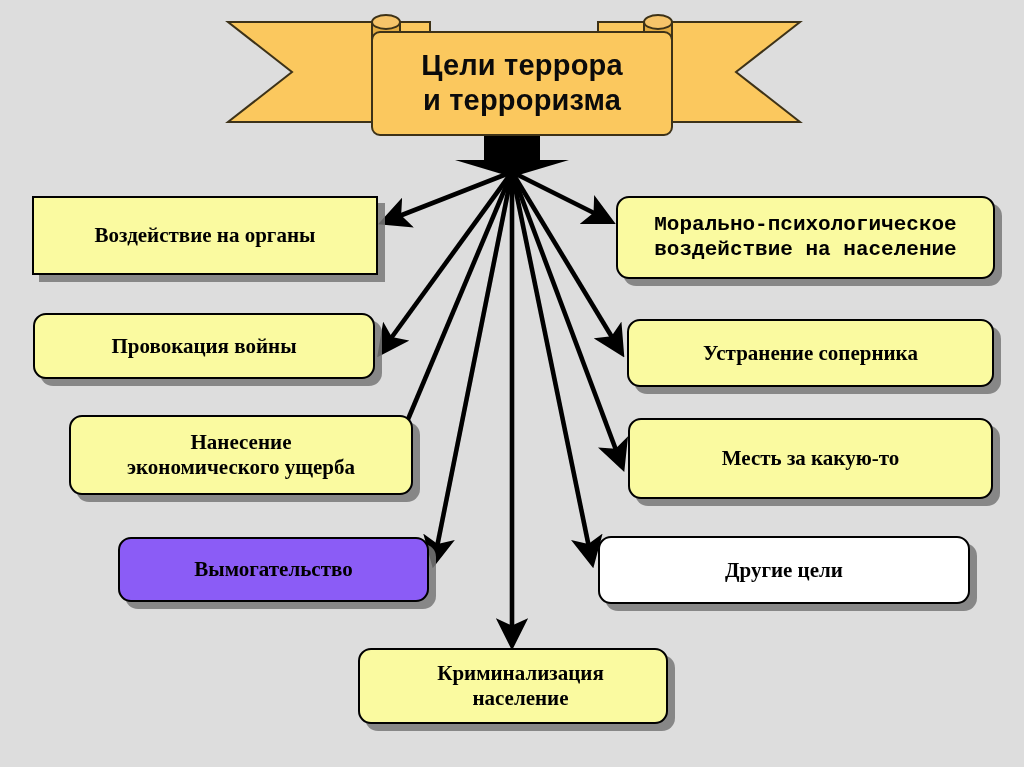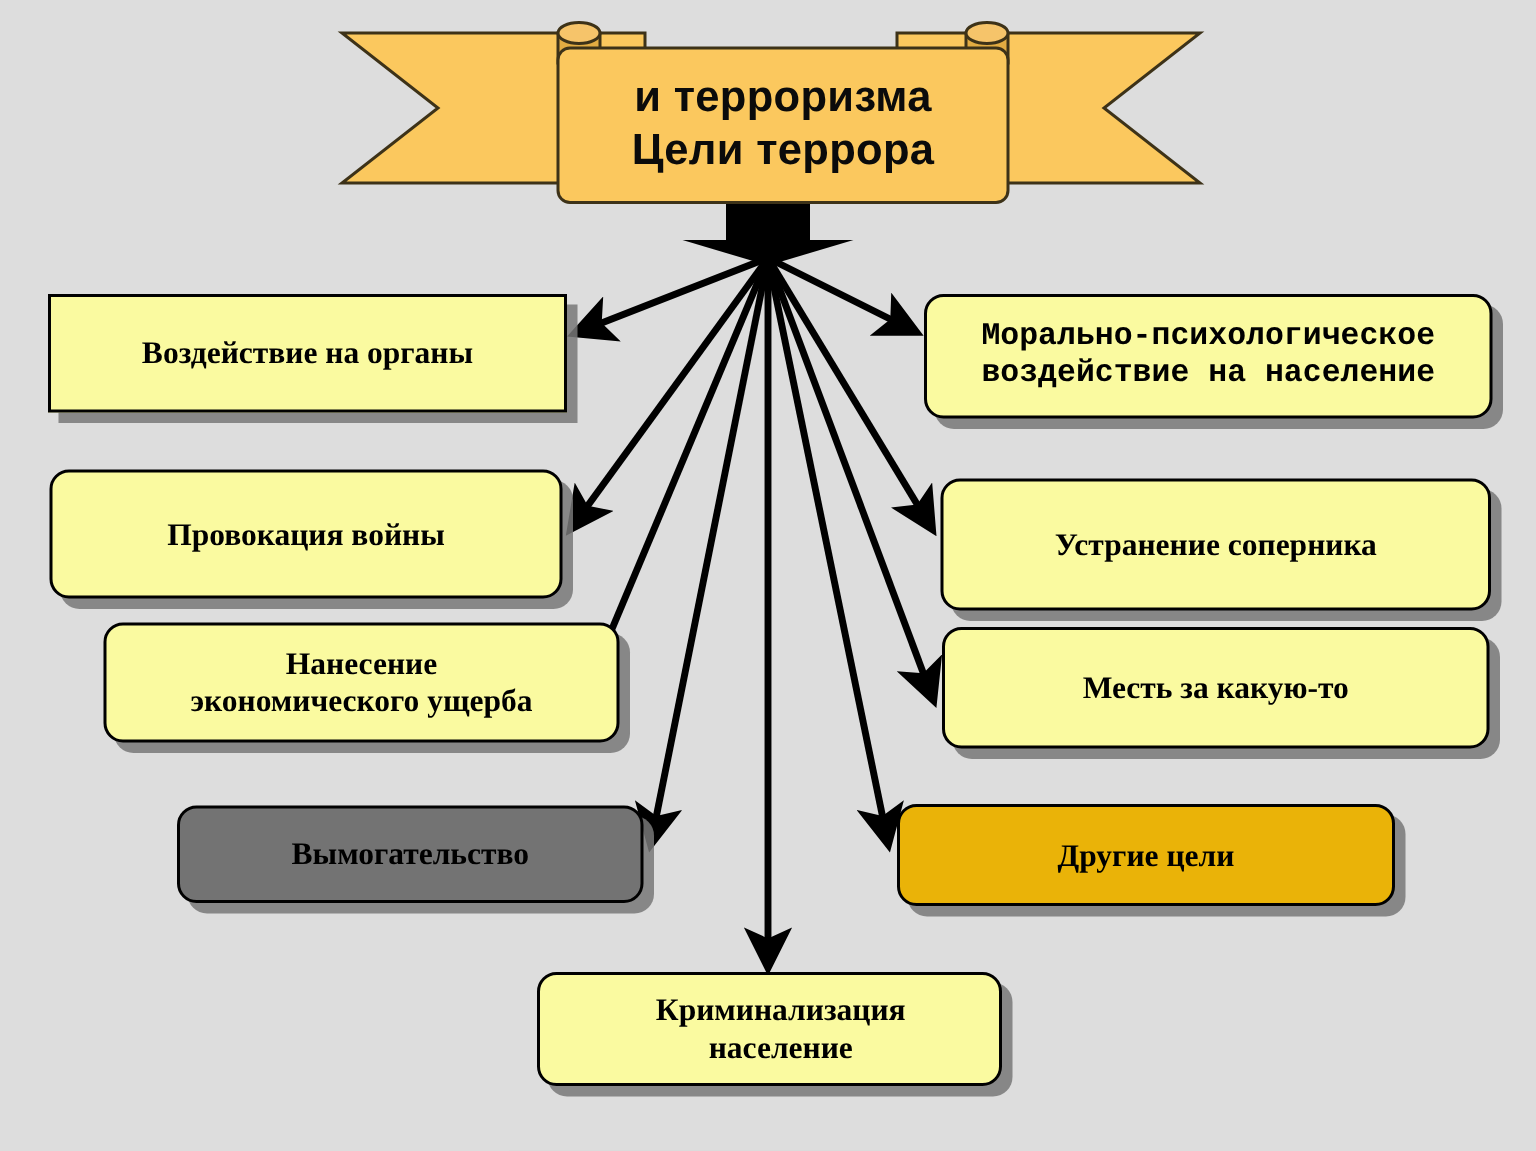--- a/index.html
+++ b/index.html
@@ -84,22 +84,22 @@
     <path d="M372,22 L400,22 L400,42 L372,42 Z" fill="#e3ac42" stroke="#3d3218" stroke-width="2"></path>
     <ellipse cx="386" cy="22" rx="14" ry="7" fill="#f6c46a" stroke="#3d3218" stroke-width="2"></ellipse>
 
     <path d="M644,22 L672,22 L672,42 L644,42 Z" fill="#e3ac42" stroke="#3d3218" stroke-width="2"></path>
     <ellipse cx="658" cy="22" rx="14" ry="7" fill="#f6c46a" stroke="#3d3218" stroke-width="2"></ellipse>
 
     <rect x="372" y="32" width="300" height="103" rx="8" ry="8" fill="#fbc85e" stroke="#3d3218" stroke-width="2"></rect>
   </svg>
 
   <div id="banner-title">
+    <div>Цели террора</div>
     <div>и терроризма</div>
-    <div>Цели террора</div>
   </div>
 
   <svg class="layer" id="arrow-layer" viewBox="0 0 1024 767">
     <defs>
       <marker id="ah" markerWidth="7" markerHeight="7" refX="5.6" refY="3.5" orient="auto" markerUnits="strokeWidth">
         <path d="M0,0 L7,3.5 L0,7 L1.6,3.5 Z" fill="#000"></path>
       </marker>
     </defs>
 
     <rect x="484" y="133" width="56" height="33" fill="#000"></rect>
@@ -117,53 +117,53 @@
         <line x1="512" y1="172" x2="512" y2="644"></line>
       </g>
   </svg>
 
   <div id="node-container">
       <div class="node square" style="left: 32px; top: 196px; width: 346px; height: 79px; font-size: 21px; background: rgb(250, 250, 160); border-color: rgb(0, 0, 0); color: rgb(0, 0, 0);">
         <span>
           <div>Воздействие на органы</div>
         </span>
       </div>
-      <div class="node rounded" style="left: 33px; top: 313px; width: 342px; height: 86px; font-size: 21px; background: rgb(250, 250, 160); border-color: rgb(0, 0, 0); color: rgb(0, 0, 0);">
+      <div class="node rounded" style="left: 33px; top: 313px; width: 342px; height: 66px; font-size: 21px; background: rgb(250, 250, 160); border-color: rgb(0, 0, 0); color: rgb(0, 0, 0);">
         <span>
           <div>Провокация войны</div>
         </span>
       </div>
       <div class="node rounded" style="left: 33px; top: 415px; width: 344px; height: 80px; font-size: 21px; background: rgb(250, 250, 160); border-color: rgb(0, 0, 0); color: rgb(0, 0, 0); margin-left: 36px;">
         <span>
           <div>Нанесение</div>
           <div>экономического ущерба</div>
         </span>
       </div>
-      <div class="node rounded" style="left: 118px; top: 537px; width: 311px; height: 65px; font-size: 21px; background: #737373; border-color: rgb(0, 0, 0); color: rgb(0, 0, 0);">
+      <div class="node rounded" style="left: 118px; top: 537px; width: 311px; height: 65px; font-size: 21px; background: #8b5cf6; border-color: rgb(0, 0, 0); color: rgb(0, 0, 0);">
         <span>
           <div>Вымогательство</div>
         </span>
       </div>
       <div class="node rounded" style="left: 616px; top: 196px; width: 379px; height: 83px; font-size: 21px; background: rgb(250, 250, 160); border-color: rgb(0, 0, 0); color: rgb(0, 0, 0); font-family: Liberation Mono, monospace;">
         <span>
           <div>Морально-психологическое</div>
           <div>воздействие на население</div>
         </span>
       </div>
-      <div class="node rounded" style="left: 627px; top: 319px; width: 367px; height: 88px; font-size: 21px; background: rgb(250, 250, 160); border-color: rgb(0, 0, 0); color: rgb(0, 0, 0);">
+      <div class="node rounded" style="left: 627px; top: 319px; width: 367px; height: 68px; font-size: 21px; background: rgb(250, 250, 160); border-color: rgb(0, 0, 0); color: rgb(0, 0, 0);">
         <span>
           <div>Устранение соперника</div>
         </span>
       </div>
       <div class="node rounded" style="left: 628px; top: 418px; width: 365px; height: 81px; font-size: 21px; background: rgb(250, 250, 160); border-color: rgb(0, 0, 0); color: rgb(0, 0, 0);">
         <span>
           <div>Месть за какую-то</div>
         </span>
       </div>
-      <div class="node rounded" style="left: 598px; top: 536px; width: 332px; height: 68px; font-size: 21px; background: #eab308; border-color: rgb(0, 0, 0); color: rgb(0, 0, 0);">
+      <div class="node rounded" style="left: 598px; top: 536px; width: 372px; height: 68px; font-size: 21px; background: #ffffff; border-color: rgb(0, 0, 0); color: rgb(0, 0, 0);">
         <span>
           <div>Другие цели</div>
         </span>
       </div>
       <div class="node rounded" style="left: 358px; top: 648px; width: 310px; height: 76px; font-size: 21px; background: rgb(250, 250, 160); border-color: rgb(0, 0, 0); color: rgb(0, 0, 0); padding-left: 15px;">
         <span>
           <div>Криминализация</div>
           <div>население</div>
         </span>
       </div>

